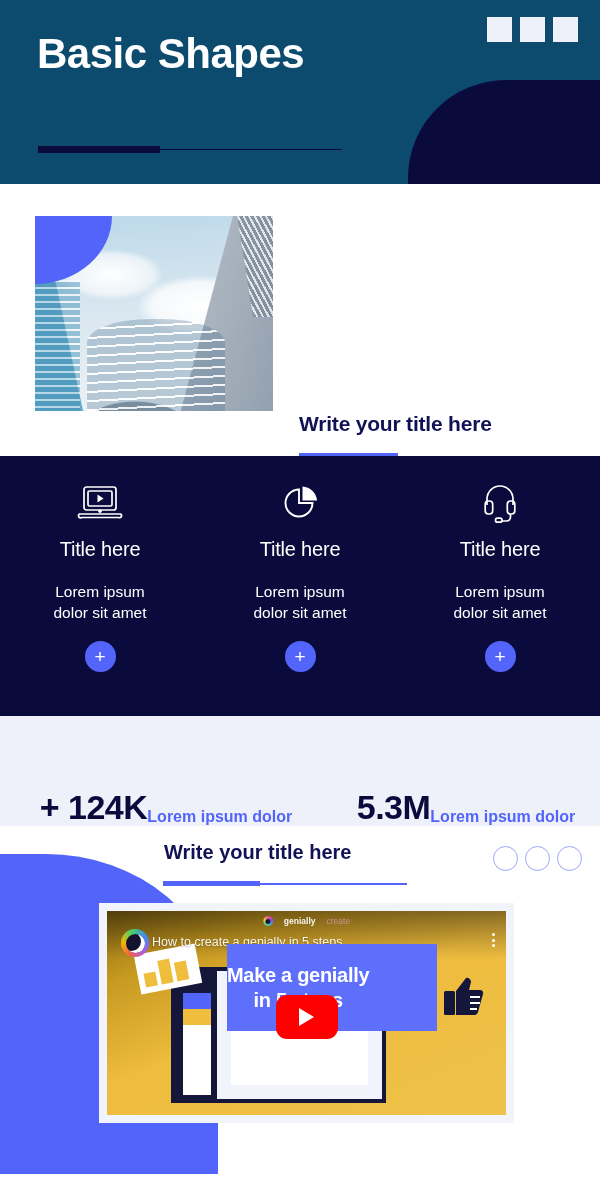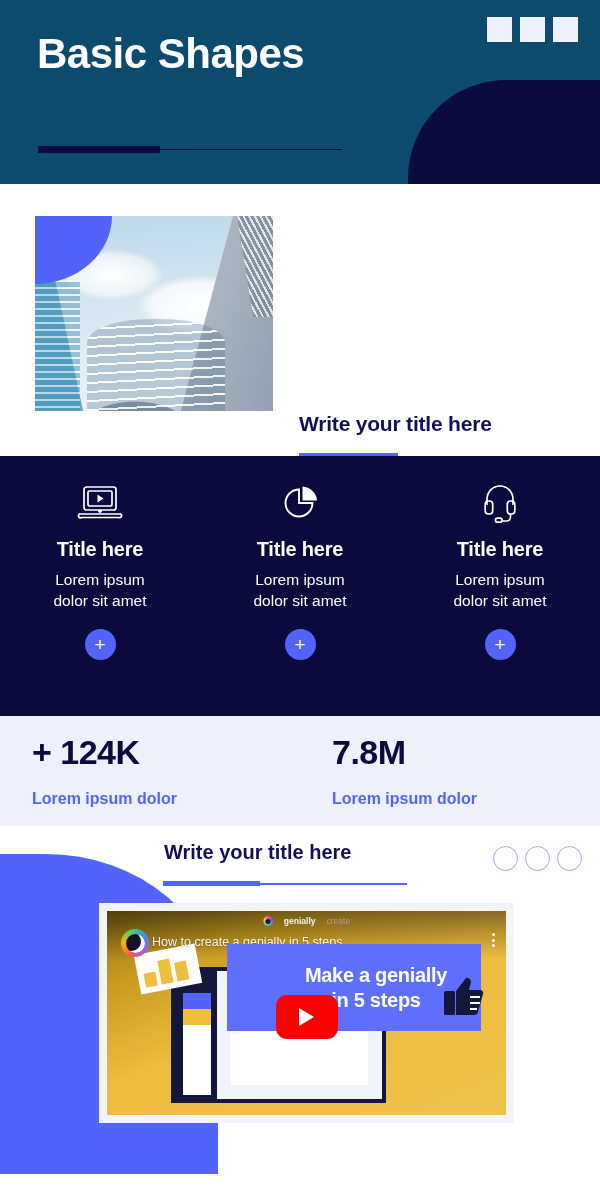--- a/index.html
+++ b/index.html
@@ -236,23 +236,23 @@
   }
   .icon-glyph {
     height: 46px;
     display: flex;
     align-items: center;
     justify-content: center;
     margin-bottom: 12px;
   }
   .icon-title {
     font-size: 20px;
-    font-weight: bold;
+    font-weight: normal;
     color: #ffffff;
-    margin-bottom: 8px;
+    margin-bottom: 20px;
     letter-spacing: -0.2px;
   }
   .icon-desc {
     font-size: 15.5px;
     line-height: 21px;
     color: #ffffff;
     text-align: center;
     font-weight: 300;
   }
   .icon-plus {
@@ -276,22 +276,21 @@
   .stats-section {
     position: relative;
     width: 600px;
     height: 110px;
     background: #EEF1FA;
     display: flex;
   }
   .stat-col {
     flex: 1;
     display: flex;
-    flex-direction: column;
-    align-items: flex-start;
+    align-items: flex-end;
     justify-content: center;
     padding-left: 32px;
   }
   .stat-value {
     font-size: 34px;
     font-weight: bold;
     color: #0A0A3C;
     letter-spacing: -0.5px;
     line-height: 1.1;
   }
@@ -516,22 +515,21 @@
   .overlay-card {
     position: absolute;
     left: 120px;
     top: 33px;
     width: 210px;
     height: 87px;
     background: #5E6FFB;
     z-index: 9;
     display: flex;
     align-items: center;
-    justify-content: center;
-    padding-left: 44px;
+    justify-content: flex-start;
   }
   .overlay-text {
     color: #ffffff;
     font-size: 20px;
     font-weight: bold;
     text-align: center;
     line-height: 25px;
     letter-spacing: -0.3px;
   }
   .thumb-up {
@@ -654,21 +652,21 @@
     </div>
 
   </div>
 
   <div class="stats-section">
     <div class="stat-col">
       <div class="stat-value">+ 124K</div>
       <div class="stat-label">Lorem ipsum dolor</div>
     </div>
     <div class="stat-col">
-      <div class="stat-value">7.8M</div>
+      <div class="stat-value">5.3M</div>
       <div class="stat-label">Lorem ipsum dolor</div>
     </div>
   </div>
 
   <div class="video-section">
     <div class="video-blue-blob"></div>
 
     <div class="video-heading">Write your title here</div>
     <div class="video-divider"></div>
     <div class="video-divider-thick"></div>

